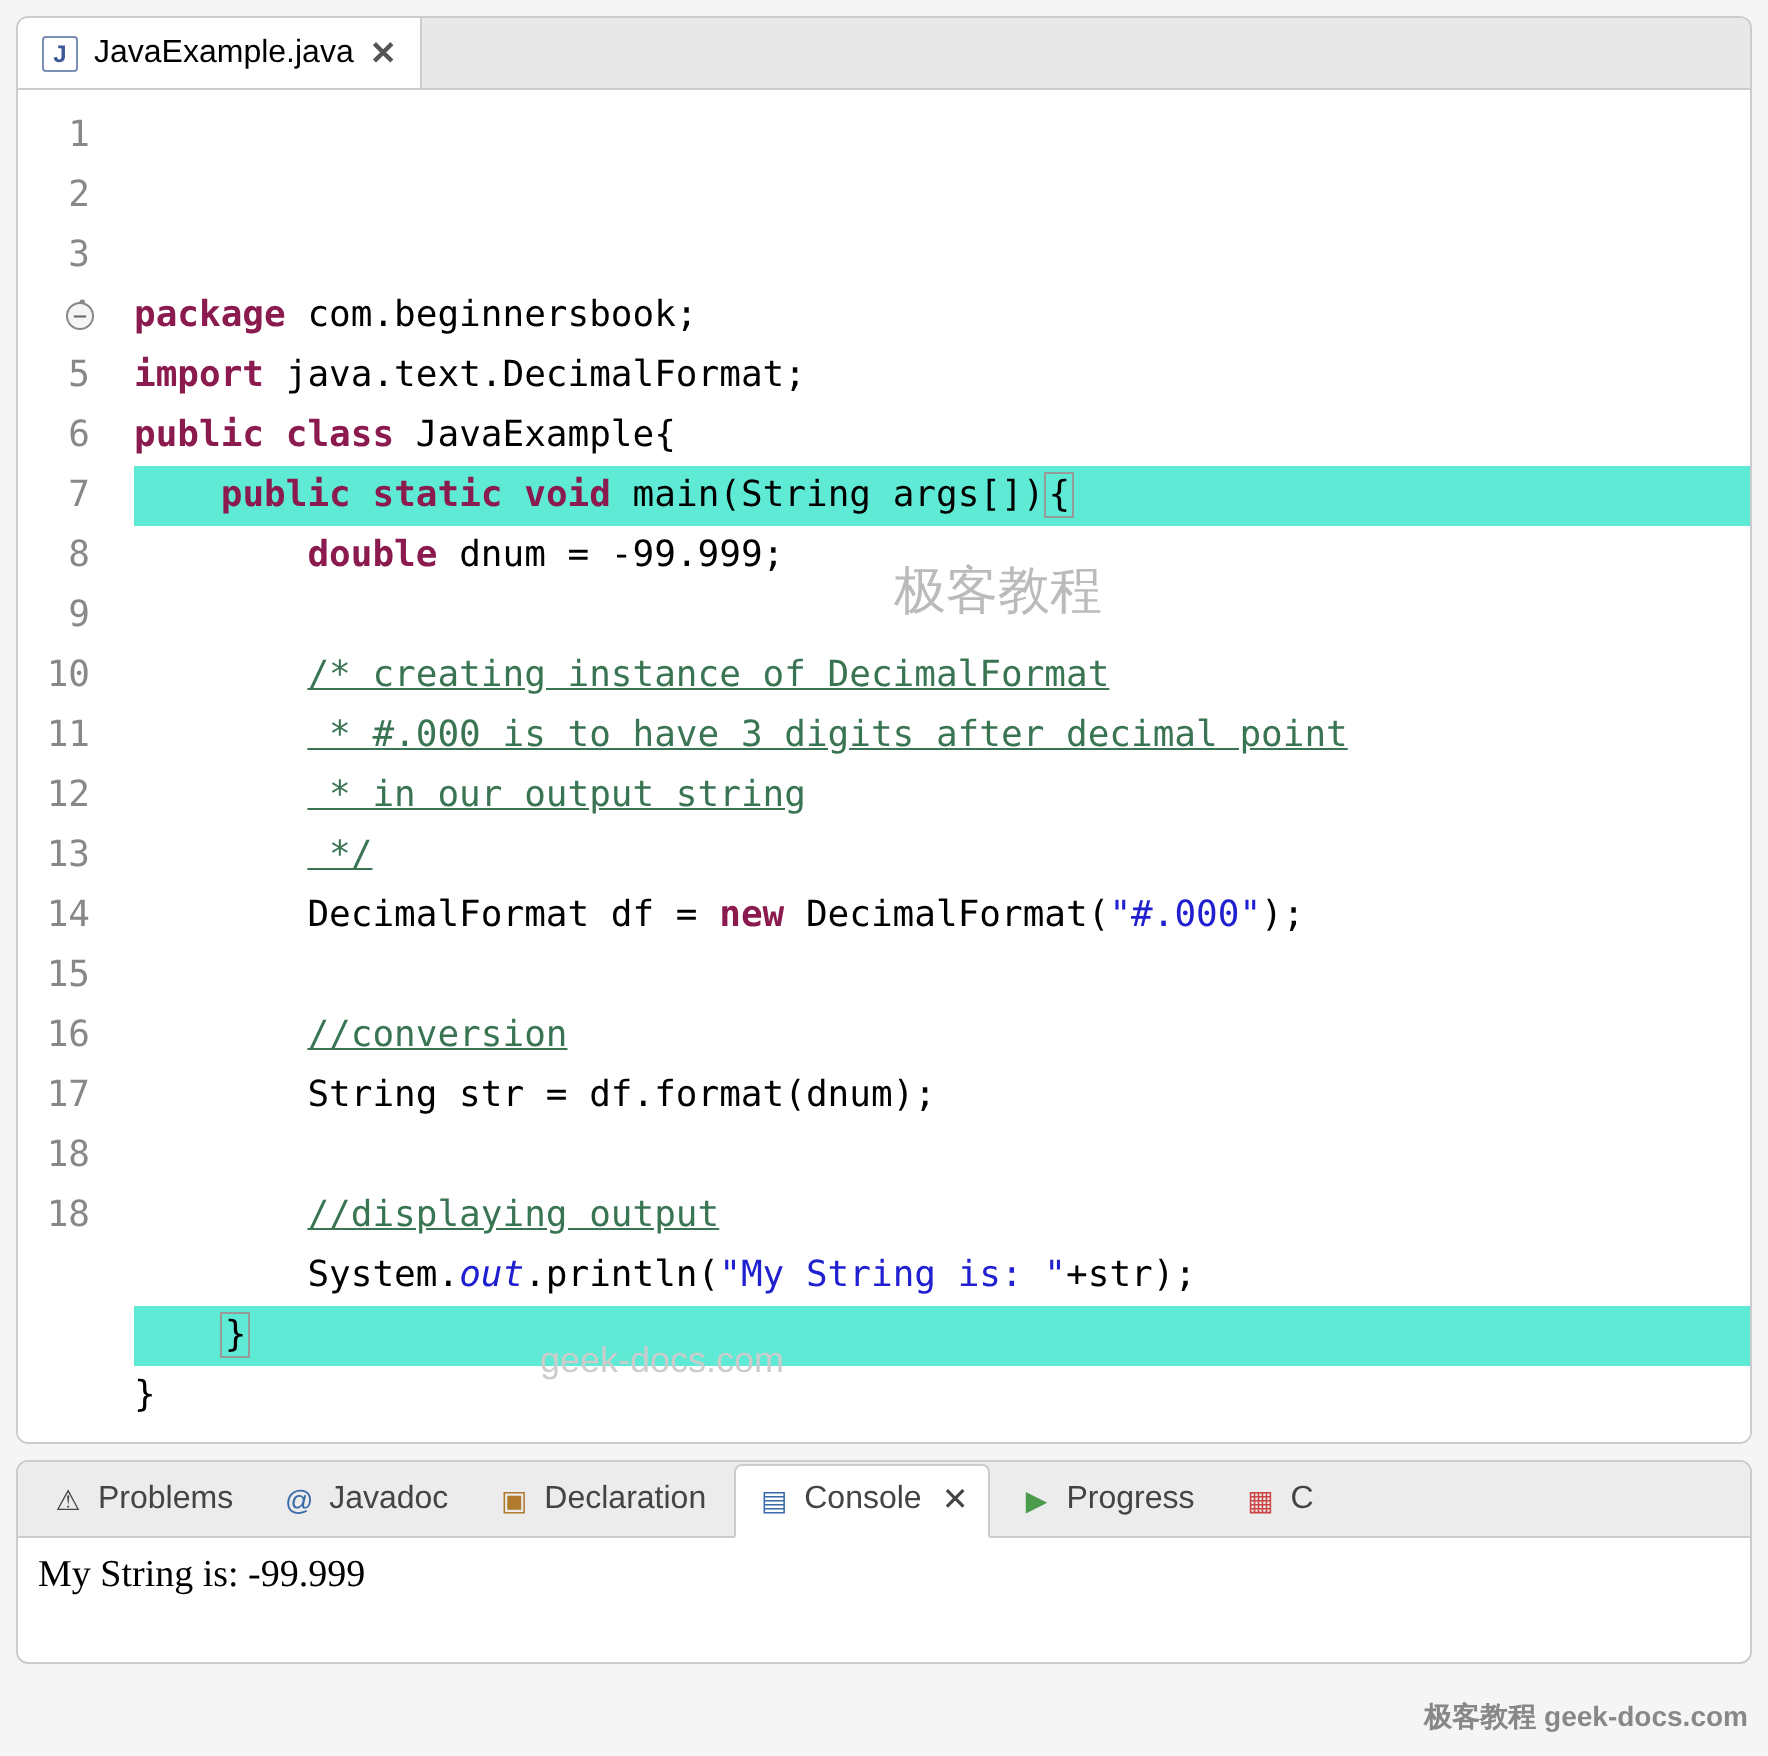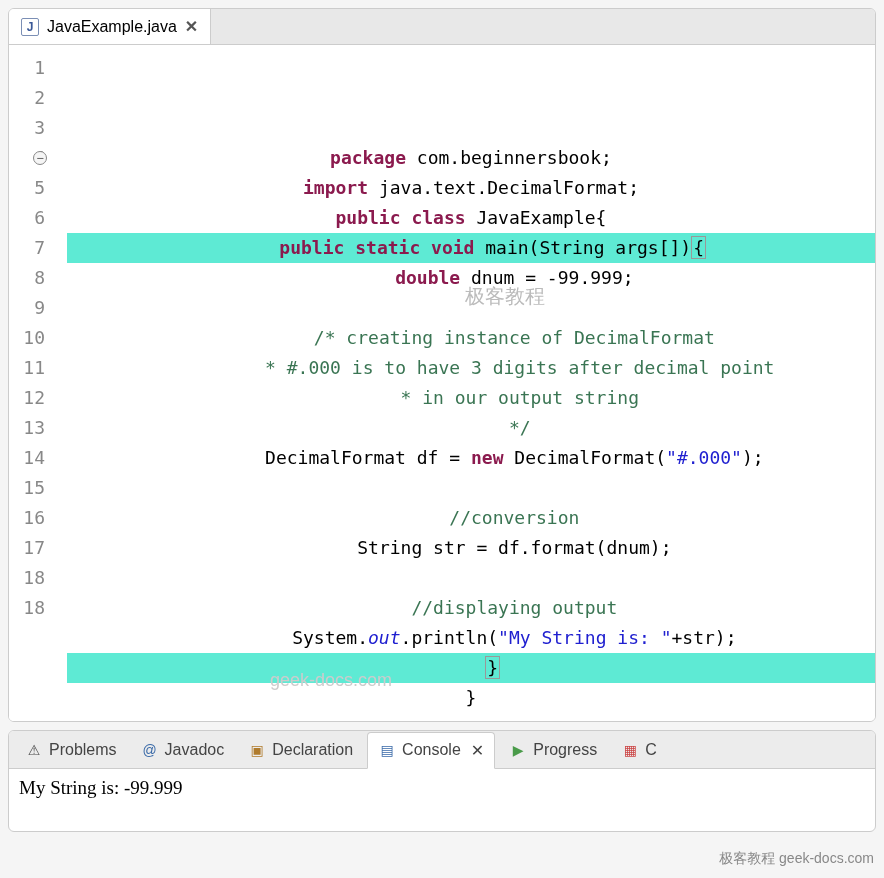--- a/index.html
+++ b/index.html
@@ -98,58 +98,59 @@
 
 .code-lines {
   flex: 1;
   padding: 8px 0 8px 14px;
   font-size: 18px;
   line-height: 30px;
   white-space: pre;
   position: relative;
 }
 
-.line { height: 30px; text-align: center; }
+.line { height: 30px; }
 .line.hl-blue-bg { background: #5eead4; }
 
 .kw { color: #8b1a4e; font-weight: bold; }
-.cm { color: #3a7553; }
+.cm { color: #3a7553; text-decoration: underline; }
 .str { color: #2020d0; }
 .it { font-style: italic; color: #2020d0; }
 
 .box-bracket {
   border: 1px solid #999;
   padding: 0 1px;
 }
 
 .watermark1 {
   position: absolute;
   color: #bbb;
   font-family: "Songti SC", SimSun, serif;
-  font-size: 20px;
+  font-size: 26px;
   pointer-events: none;
-  left: 412px;
+  left: 394px;
   top: 236px;
 }
 .watermark2 {
   position: absolute;
   left: 270px;
   top: 670px;
   color: #ccc;
   font-size: 18px;
   pointer-events: none;
   font-family: "Lucida Grande", Arial, sans-serif;
 }
 .watermark3 {
   position: absolute;
   right: 10px;
   bottom: 10px;
   color: #888;
   font-size: 14px;
   font-family: "Songti SC", SimSun, Arial, sans-serif;
+  font-weight: bold;
 }
 
 .bottom-panel {
   margin: 8px;
   background: #fff;
   border: 1px solid #ccc;
   border-radius: 6px;
   overflow: hidden;
 }
 

